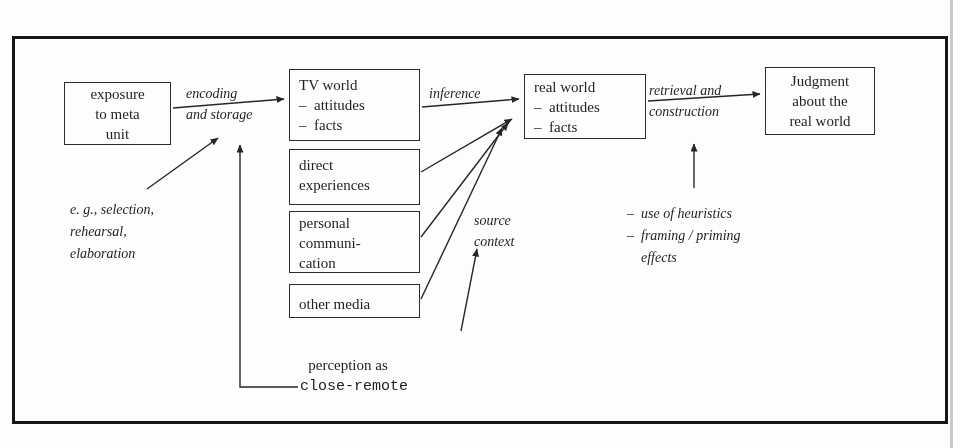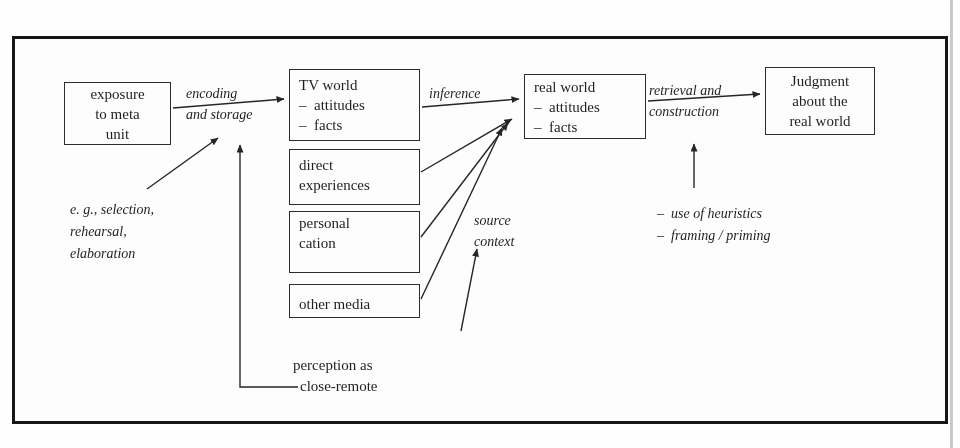--- a/index.html
+++ b/index.html
@@ -35,21 +35,21 @@
   .lbl {
     position: absolute;
     font-style: italic;
     font-size: 14px;
     line-height: 21px;
   }
   .lbl .ln { white-space: pre; }
   .roman { font-style: normal; text-align: center; }
   .lh22 { line-height: 22px; margin-top: 12px; }
   .ind { padding-left: 14px; }
-  .ind-sm { padding-left: 12px; }
+  .ind-sm { padding-left: 12px; font-family: Liberation Mono, monospace; }
 </style>
 </head>
 <body>
 
 <div class="frame"></div>
 <div class="scan-edge"></div>
 
 <svg class="arrows" viewBox="0 0 960 448">
   <defs>
     <marker id="ah" markerWidth="10" markerHeight="9" refX="7.5" refY="3.5" orient="auto" markerUnits="userSpaceOnUse">
@@ -82,20 +82,21 @@
   <div class="ln">–  facts</div>
 </div>
 
 <div class="box" style="left:289px;top:149px;width:131px;height:56px;padding:5px 0 0 9px">
   <div class="ln">direct</div>
   <div class="ln">experiences</div>
 </div>
 
 <div class="box" style="left:289px;top:211px;width:131px;height:62px;padding:1px 0 0 9px">
   <div class="ln">personal</div>
+  <div class="ln">communi-</div>
   <div class="ln">cation</div>
 </div>
 
 <div class="box" style="left:289px;top:284px;width:131px;height:34px;padding:9px 0 0 9px">
   <div class="ln">other media</div>
 </div>
 
 <div class="box" style="left:524px;top:74px;width:122px;height:65px;padding:2px 0 0 9px">
   <div class="ln">real world</div>
   <div class="ln">–  attitudes</div>
@@ -126,21 +127,22 @@
   <div class="ln">e. g., selection,</div>
   <div class="ln">rehearsal,</div>
   <div class="ln">elaboration</div>
 </div>
 
 <div class="lbl" style="left:474px;top:210px">
   <div class="ln">source</div>
   <div class="ln">context</div>
 </div>
 
-<div class="lbl lh22" style="left:657px;top:191px">
+<div class="lbl lh22" style="left:627px;top:191px">
   <div class="ln">–  use of heuristics</div>
   <div class="ln">–  framing / priming</div>
+  <div class="ln ind">effects</div>
 </div>
 
 <div class="lbl roman" style="left:288px;top:355px;font-size:15px">
   <div class="ln">perception as</div>
   <div class="ln ind-sm">close-remote</div>
 </div>
 
 </body></html>

